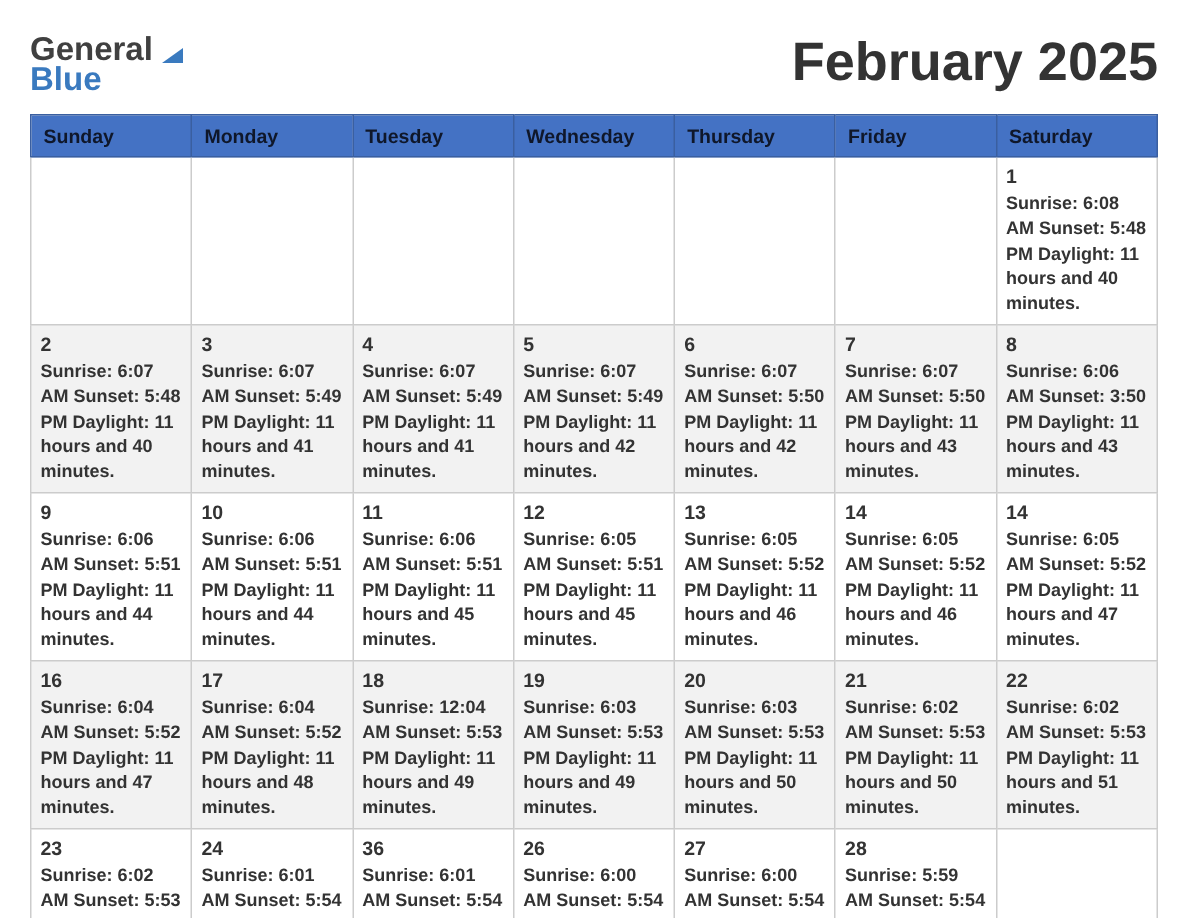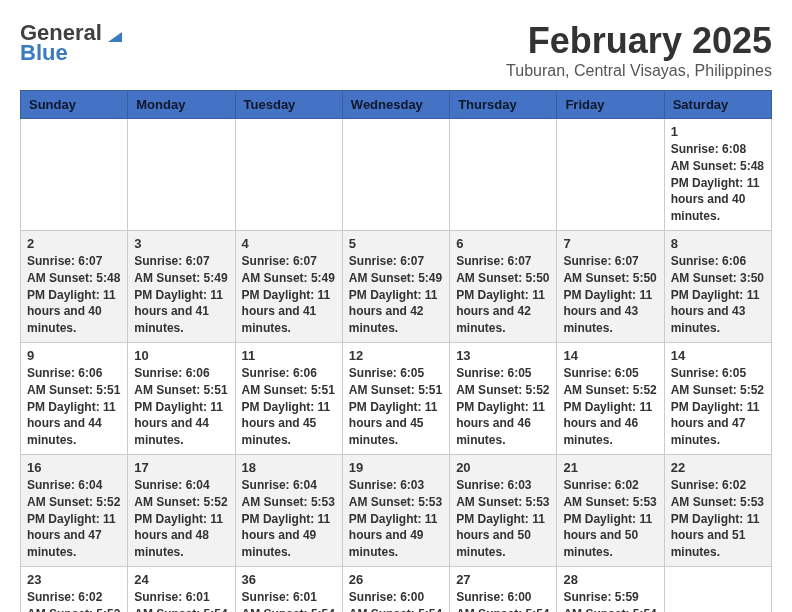--- a/index.html
+++ b/index.html
@@ -15,21 +15,21 @@
       justify-content: space-between;
       align-items: flex-start;
       margin-bottom: 10px;
     }
     .logo {
       display: flex;
       flex-direction: column;
       align-items: flex-start;
     }
     .title-area {
-      text-align: right;
+      text-align: left;
     }
     .month-title {
       font-size: 36px;
       font-weight: bold;
       color: #333;
     }
     .location-title {
       font-size: 16px;
       color: #555;
     }
@@ -88,21 +88,20 @@
     <div style="display:flex;align-items:center;">
       <span style="font-size:22px;font-weight:bold;color:#404040;">General</span>
       <svg width="18" height="18" viewBox="0 0 18 18" style="margin-left:2px;">
         <polygon points="4,18 18,8 18,18" fill="#3a7abf"></polygon>
       </svg>
     </div>
     <span style="font-size:22px;font-weight:bold;color:#3a7abf;margin-top:-6px;">Blue</span>
   </div>
   <div class="title-area">
     <div class="month-title">February 2025</div>
-    <div class="location-title">Tuburan, Central Visayas, Philippines</div>
   </div>
 </div>
 
 <table class="calendar">
   <thead>
     <tr>
         <th>Sunday</th>
         <th>Monday</th>
         <th>Tuesday</th>
         <th>Wednesday</th>
@@ -222,21 +221,21 @@
 Daylight: 11 hours and 47 minutes.</div>
         </td>
         <td>
           <span class="day-num">17</span>
           <div class="day-info">Sunrise: 6:04 AM
 Sunset: 5:52 PM
 Daylight: 11 hours and 48 minutes.</div>
         </td>
         <td>
           <span class="day-num">18</span>
-          <div class="day-info">Sunrise: 6:04 AM
+          <div class="day-info">Sunrise: 12:04 AM
 Sunset: 5:53 PM
 Daylight: 11 hours and 49 minutes.</div>
         </td>
         <td>
           <span class="day-num">19</span>
           <div class="day-info">Sunrise: 6:03 AM
 Sunset: 5:53 PM
 Daylight: 11 hours and 49 minutes.</div>
         </td>
         <td>

